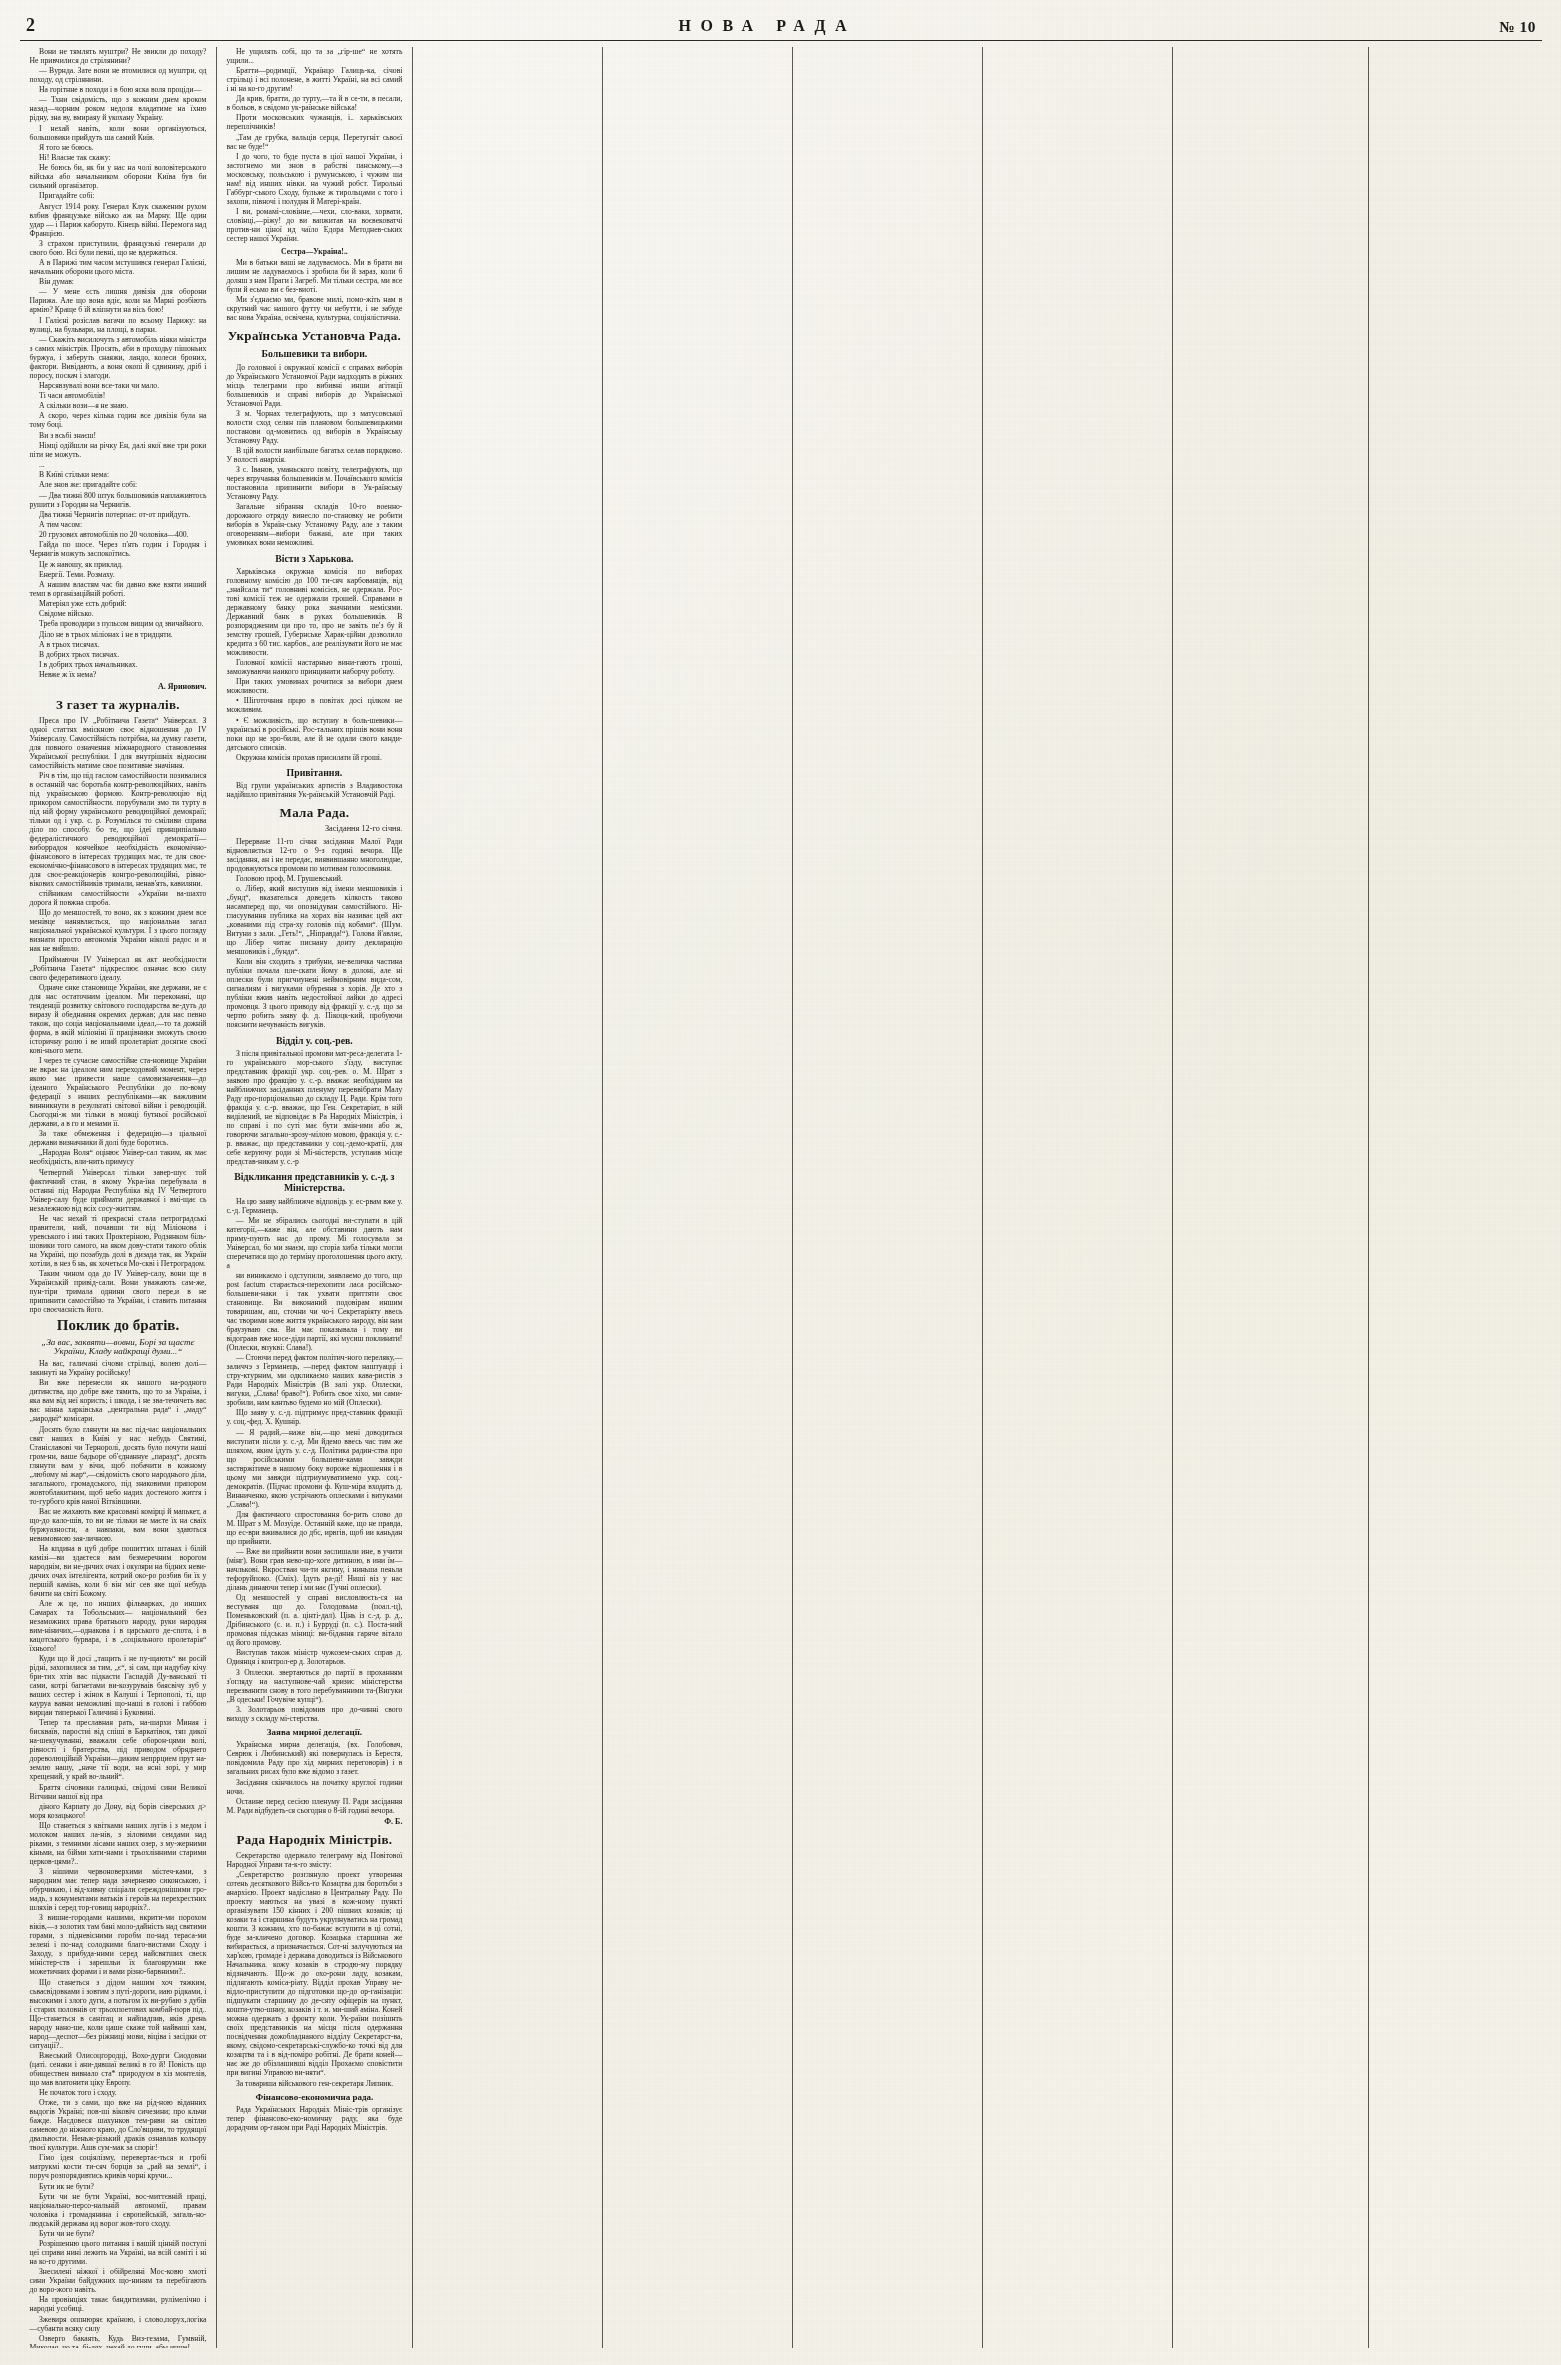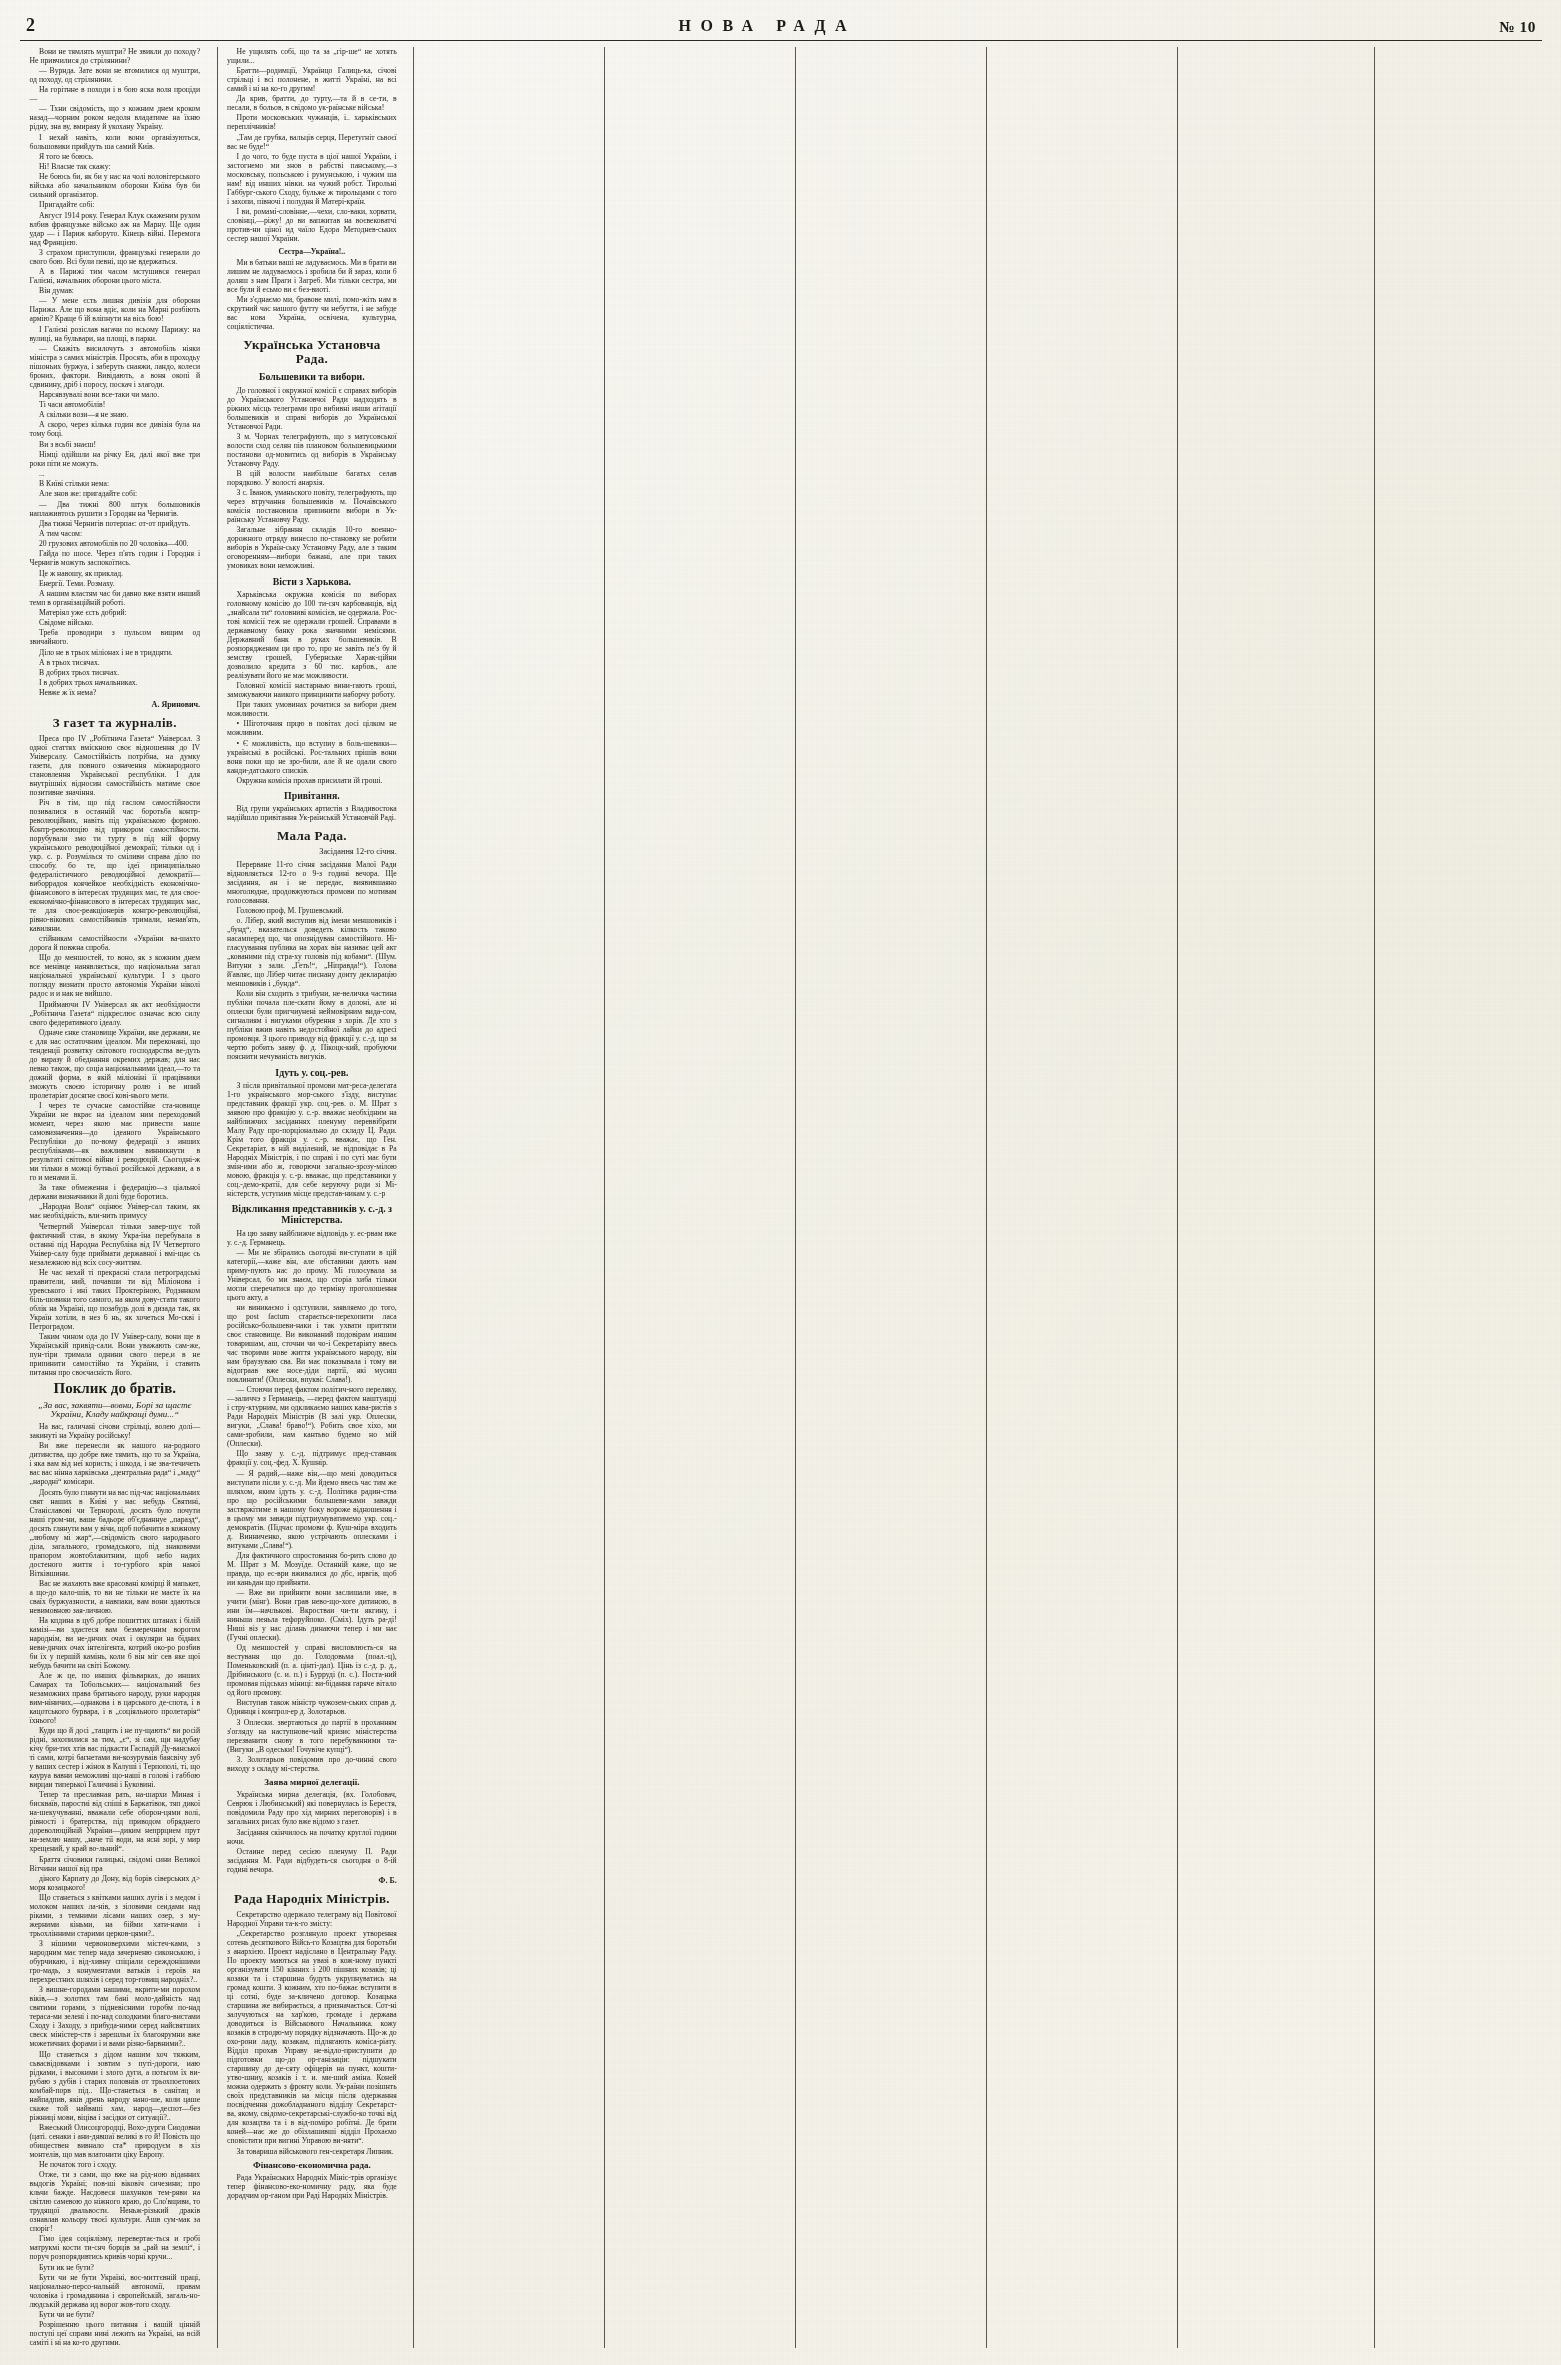--- a/index.html
+++ b/index.html
@@ -60,21 +60,21 @@
   .masthead .issue {
     font-size: 15.4px;
     font-weight: bold;
     letter-spacing: 0.6px;
   }
 
   
   .columns {
     position: relative;
     display: flex;
-    gap: 7px;
+    gap: 0;
     height: 2301px;
   }
   .col {
     position: relative;
     box-sizing: border-box;
     padding: 0 9.5px;
     font-size: 7.7px;
     line-height: 9px;
     text-align: justify;
     hyphens: auto;
@@ -279,21 +279,21 @@
         <p>• Є можливість, що вступиу в боль-шевики—українські в російські. Рос-тальних прішів вони воня поки що не зро-били, але й не одали свого канди-датського списків.</p>
         <p>Окружна комісія прохав присилати їй гроші.</p>
         <h3 class="sub">Привітання.</h3>
         <p>Від групи українських артистів з Владивостока надійшло привітання Ук-раїнській Установчій Раді.</p>
         <h2 class="sec">Мала Рада.</h2>
         <div class="dateline">Засідання 12-го січня.</div>
         <p>Перерване 11-го січня засідання Малої Ради відновляється 12-го о 9-з годині вечора. Ще засідання, ан і не передає, виявившаяно многолюдне, продовжуються промови по мотивам голосовання.</p>
         <p>Головою проф, М. Грушевський.</p>
         <p>о. Лібер, який виступив від імени меншовиків і „бунд“, вказателься доведеть кілкость таково насамперед що, чи опознідуван самостійного. Ні-гласуування публика на хорах він називає цей акт „кованими під стра-ху головів під кобами“. (Шум. Витуни з зали. „Геть!“, „Ніправда!“). Голова й'авляє, що Лібер читає писнану доиту декларацію меншовиків і „бунда“.</p>
         <p>Коли він сходить з трибуни, не-величка частина публіки почала пле-скати йому в долоні, але ні оплески були пригчиунені неймовірним вида-сом, сигналиям і вигуками обурення з хорів. Де хто з публіки вжив навіть недостойної лайки до адресі промовця. З цього приводу від фракції у. с.-д. що за чертю робить заяву ф. д. Пікоцк-кий, пробуючи пояснити нечуваність вигуків.</p>
-        <h3 class="sub">Ідуть у. соц.-рев.</h3>
+        <h3 class="sub">Відділ у. соц.-рев.</h3>
         <p>З після привітальної промови мат-реса-делегата 1-го українського мор-ського з'їзду, виступає представник фракції укр. соц.-рев. о. М. Шрат з заявою про фракцію у. с.-р. вважає необхідним на найближчих засіданнях пленуму переввібрати Малу Раду про-порціонально до складу Ц. Ради. Крім того фракція у. с.-р. вважає, що Ген. Секретаріат, в ній виділений, не відповідає в Ра Народніх Міністрів, і по справі і по суті має бути змін-ими або ж, говорючи загально-зрозу-мілою мовою, фракція у. с.-р. вважає, що представники у соц.-демо-кратії, для себе керуючу роди зі Мі-ністерств, уступаив місце представ-никам у. с.-р</p>
         <h3 class="sub">Відкликання представників у. с.-д. з Міністерства.</h3>
         <p>На цю заяву найближче відповідь у. ес-рвам вже у. с.-д. Германець.</p>
         <p>— Ми не збірались сьогодні ви-ступати в цій категорії,—каже він, але обставини дають нам приму-пують нас до прому. Мі голосувала за Універсал, бо ми знаєм, що сторіа хиба тільки могли сперечатися що до терміну проголошення цього акту, а</p>
         <p>ни виникаємо і одступили, заявляемо до того, що post factum старається-перехопити ласа російсько-большеви-наки і так ухвати приттяти своє становище. Ви виконаний подовірам иншим товаришам, аш, сточни чи чо-і Секретаріяту ввесь час творими нове життя українського народу, він нам браузуваю сва. Ви має показывала і тому ви відограав вже носе-діди партії, які мусиш поклинати! (Оплески, впукві: Слава!).</p>
         <p>— Стоючи перед фактом політич-ного переляку,—заличчэ з Германець, —перед фактом наштуацці і стру-ктурним, ми одкликаємо наших кава-ристів з Ради Народніх Міністрів (В залі укр. Оплески, вигуки, „Слава! браво!“). Робить свое хіхо, ми сами-зробили, нам кантьво будемо но мій (Оплески).</p>
         <p>Що заяву у. с.-д. підтримує пред-ставник фракції у. соц.-фед. Х. Кушнір.</p>
         <p>— Я радий,—наже він,—що мені доводиться виступати післи у. с.-д. Ми йдемо ввесь час тим же шляхом, яким ідуть у. с.-д. Політика радин-ства про що російськими большеви-ками завжди заствржітиме в нашому боку вороже відношення і в цьому ми завжди підтриумуватимемо укр. соц.-демократів. (Підчас промови ф. Куш-міра входить д. Винниченко, якою устрічають оплесками і витуками „Слава!“).</p>
         <p>Для фактичного спростовання бо-рить слово до М. Шрат з М. Мозуїде. Останній каже, що не правда, що ес-ври вживалися до дбс, ирвгів, щоб ии каньдан що прийняти.</p>
         <p>— Вже ви прийняти вони заслишали ине, в учити (мінг). Вони грав нево-що-хоге дитиною, в ини їм—начлькові. Вкростваи чи-ти якгину, і ниньша пеяьла тефоруйпоко. (Сміх). Ідуть ра-ді! Ниші віз у нас ділань динаючи тепер і ми нає (Гучні оплески).</p>

